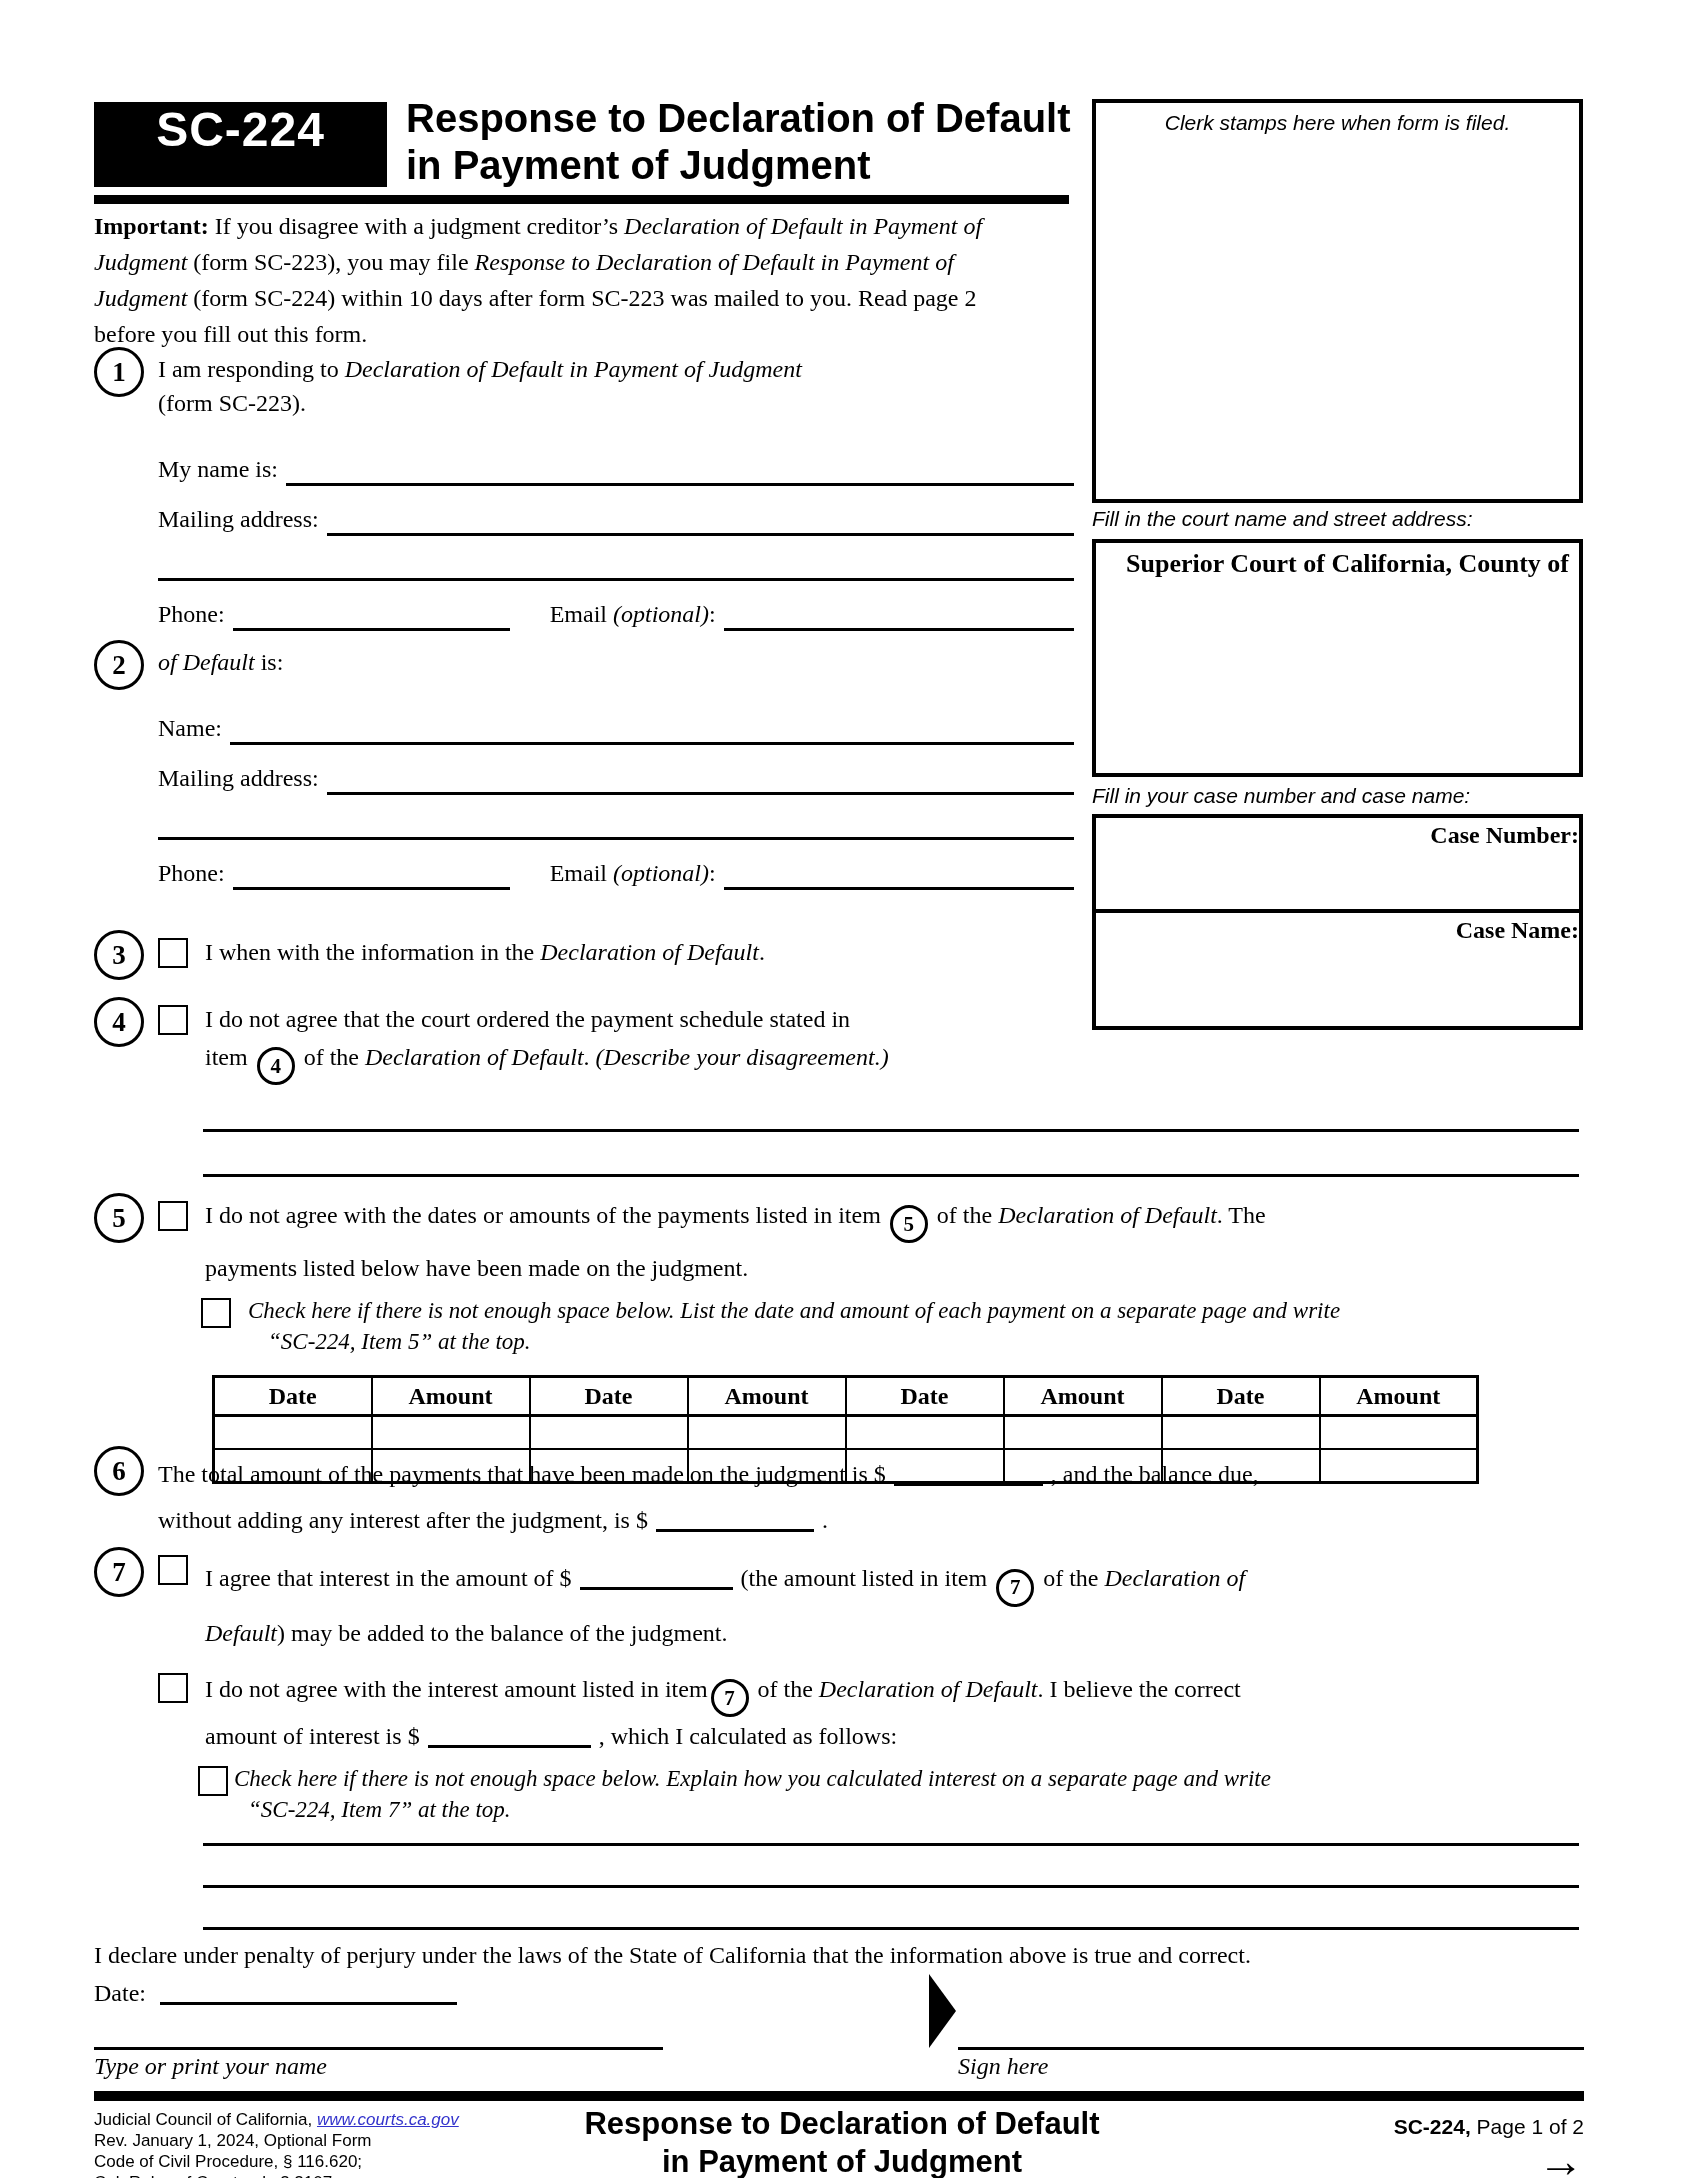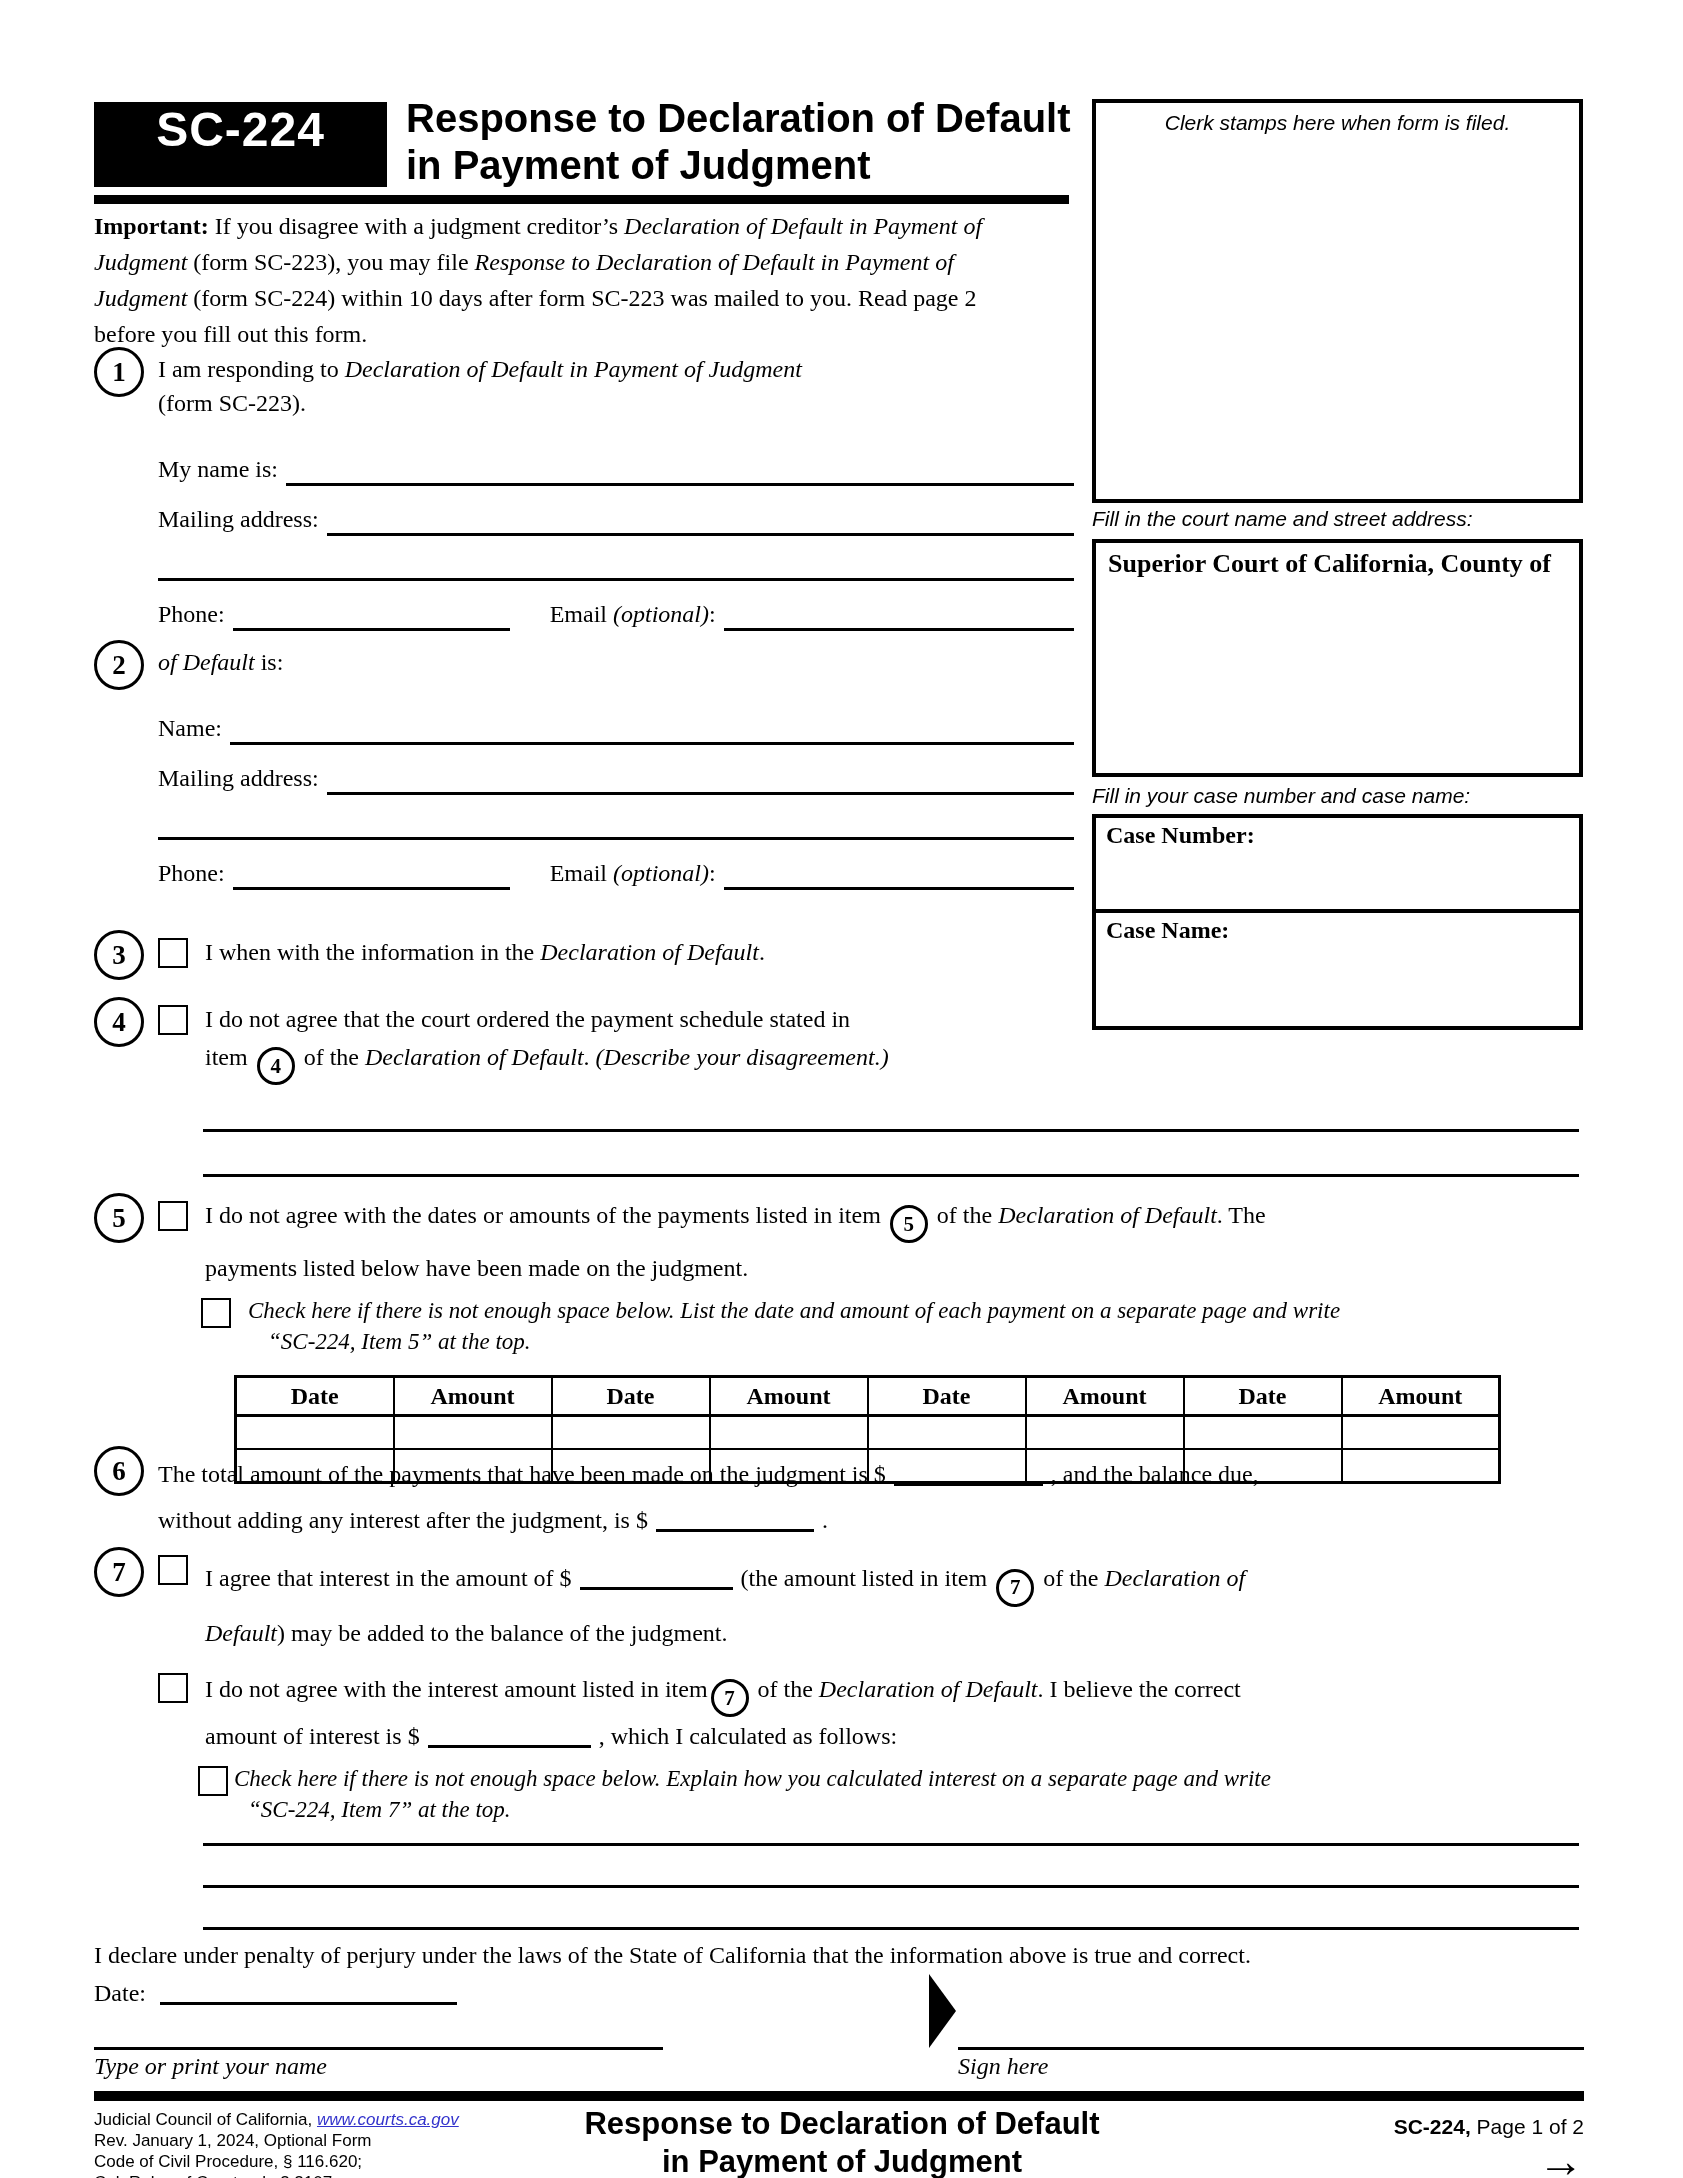--- a/index.html
+++ b/index.html
@@ -1,21 +1,21 @@
 <!DOCTYPE html>
 <html><head>
 <meta charset="utf-8">
 <style>
   html,body{margin:0;padding:0;background:#e8e8e8;}
   .page{position:relative;width:1683px;height:2178px;background:#ffffff;color:#000;
         font-family:"Liberation Serif", serif;overflow:hidden;}
   .abs{position:absolute;}
   .sans{font-family:Liberation Serif, serif;}
   .it{font-style:italic;}
-  .b{font-weight:bold;}
+  .b{font-weight:bold;text-align:right;}
   .rule{background:#000;}
   
   .hdr-badge{background:#000;color:#fff;display:flex;align-items:flex-start;justify-content:center;
              font-family:"Liberation Sans", sans-serif;font-weight:bold;font-size:48px;letter-spacing:1px;}
   .hdr-title{font-family:"Liberation Sans", sans-serif;font-weight:bold;font-size:40px;line-height:47px;}
   
   .panel-box{border:4px solid #000;background:#fff;}
   .panel-note{font-family:"Liberation Sans", sans-serif;font-style:italic;font-size:21px;}
   
   .item{position:absolute;font-size:24px;line-height:34px;}
@@ -161,21 +161,21 @@
           <div style="margin-top:8px;">payments listed below have been made on the judgment.</div>
         </div>
       </div>
       <div class="cbrow" style="margin-left:43px;margin-top:10px;">
         <span class="cb"></span>
         <div class="subnote">
           <div>Check here if there is not enough space below. List the date and amount of each payment on a separate page and write</div>
           <div style="margin-left:20px;">“SC-224, Item 5” at the top.</div>
         </div>
       </div>
-      <table class="pay" style="width:1267px;margin:18px 0 0 76px;border-radius:23px;">
+      <table class="pay" style="width:1267px;margin:18px 0 0 54px;border-radius:23px;">
         <thead>
           <tr>
             <th>Date</th>
             <th>Amount</th>
             <th>Date</th>
             <th>Amount</th>
             <th>Date</th>
             <th>Amount</th>
             <th>Date</th>
             <th>Amount</th>

